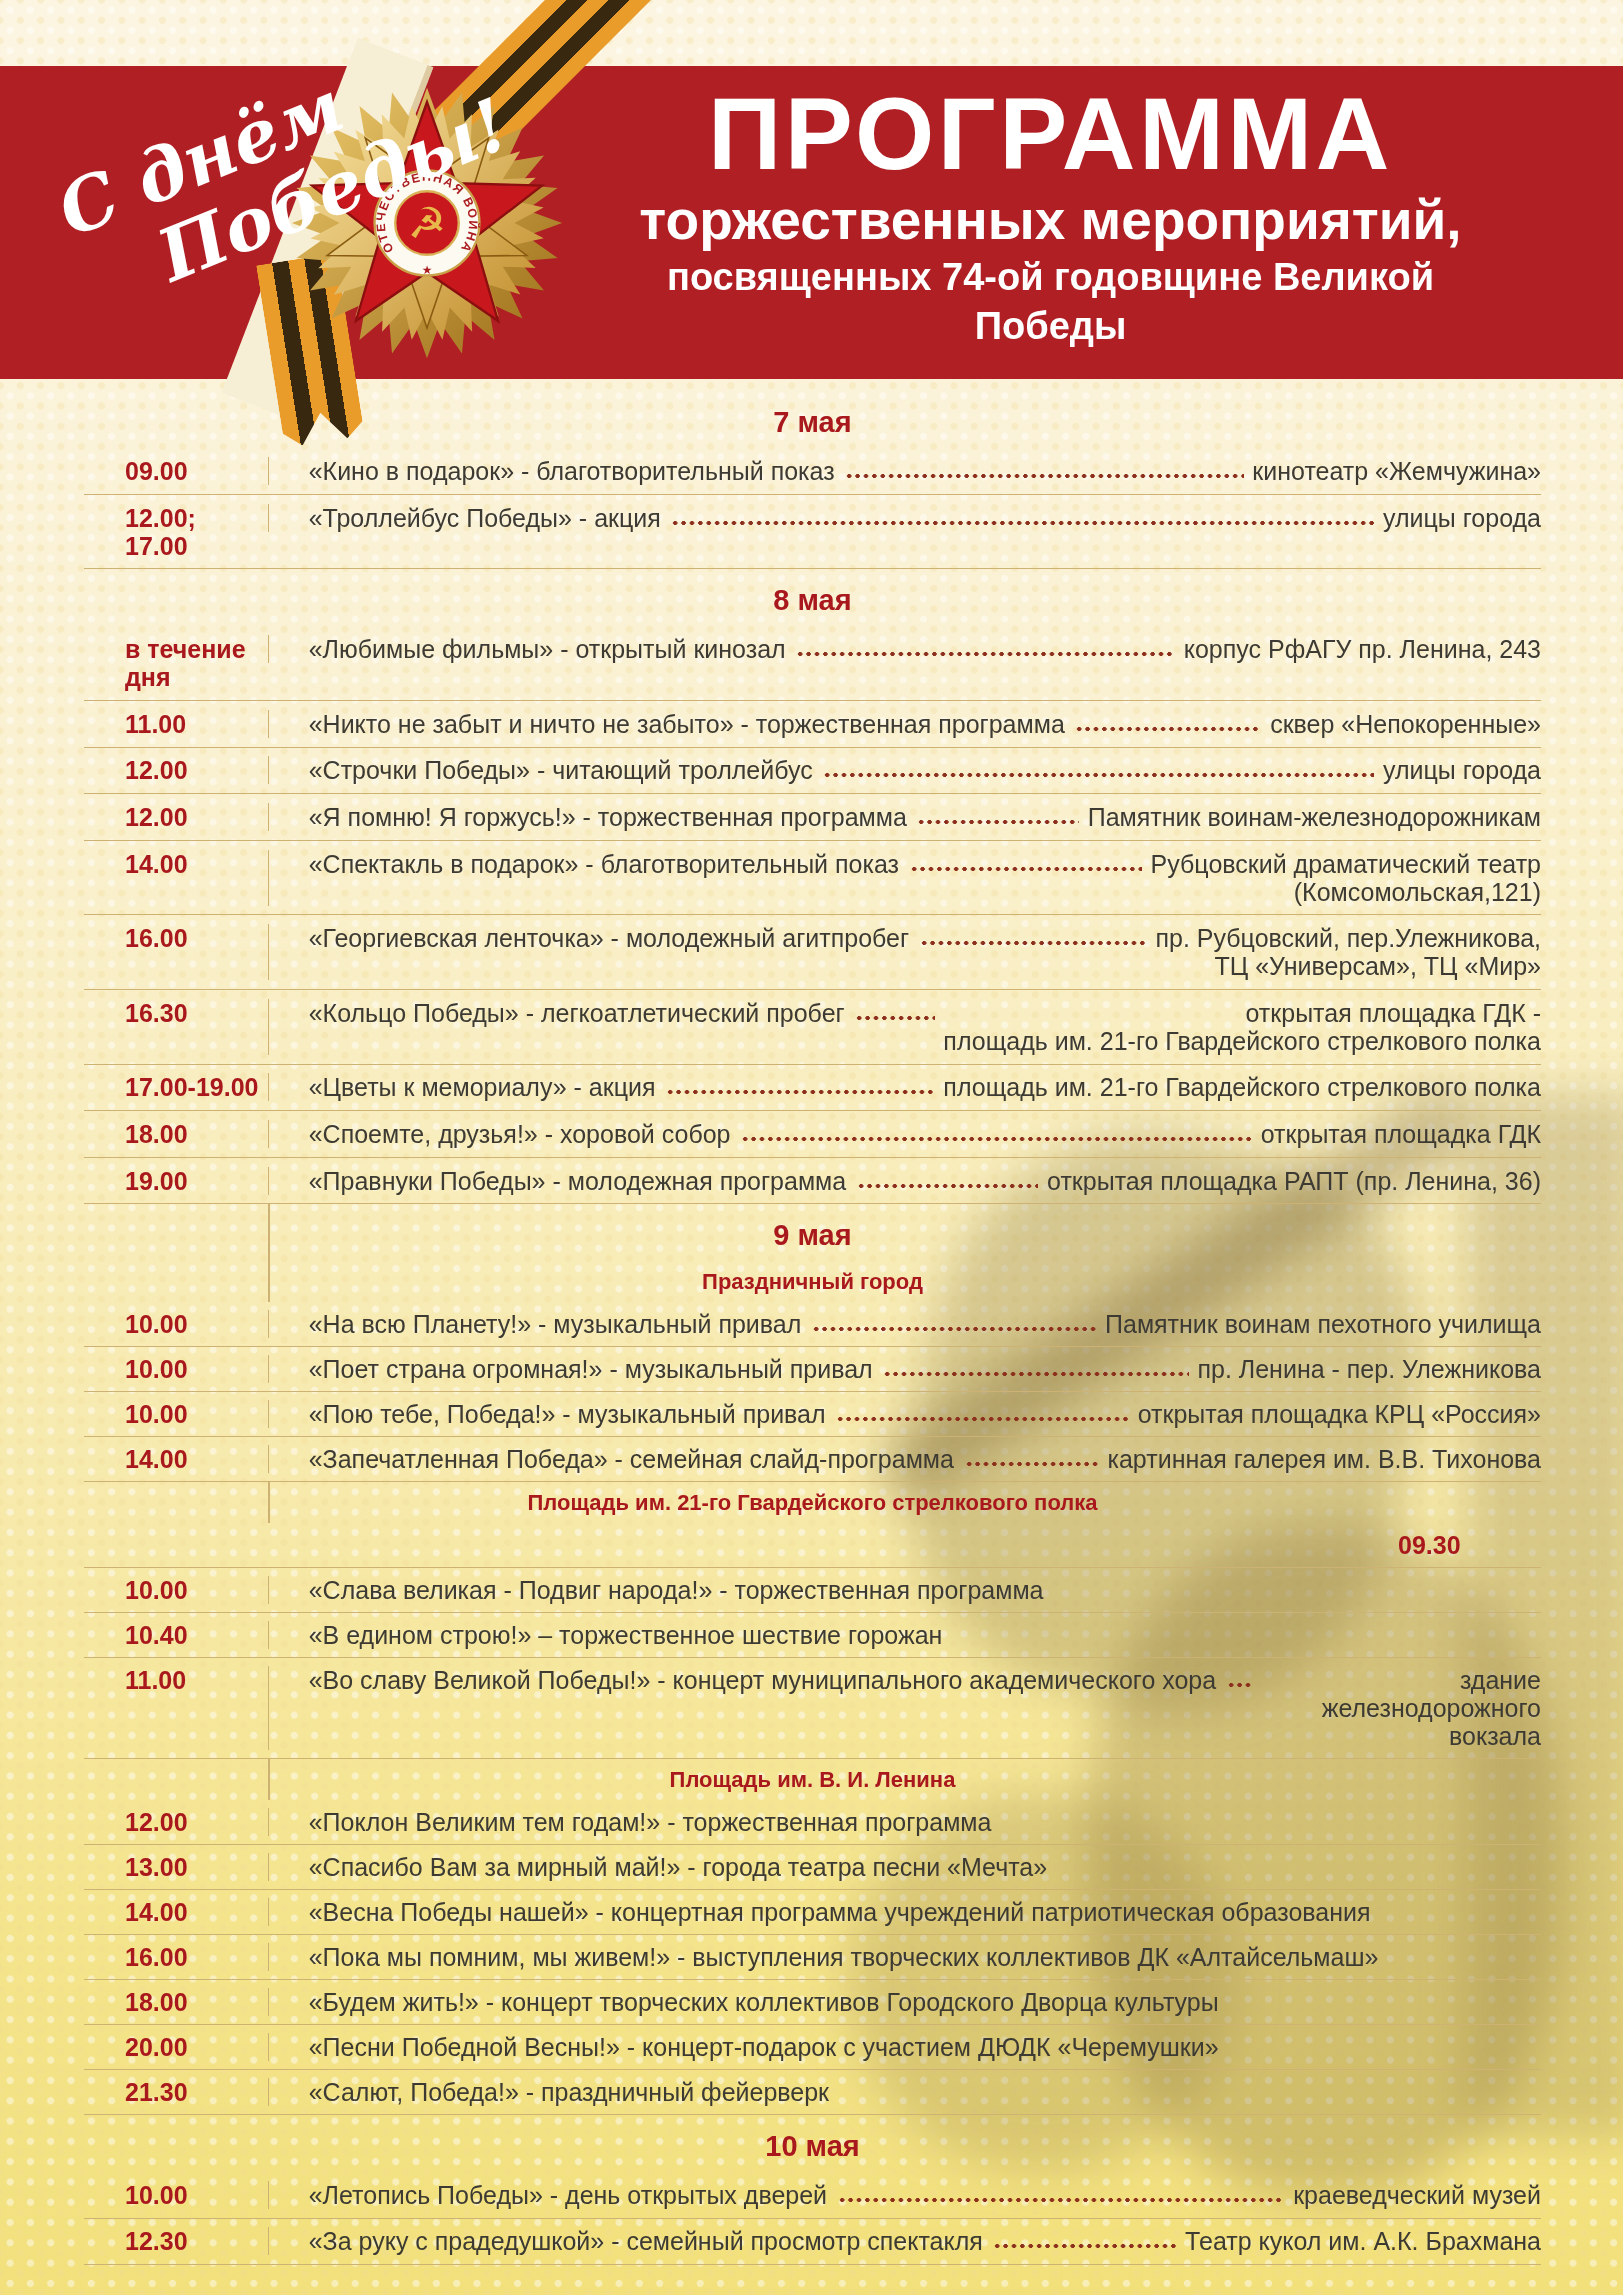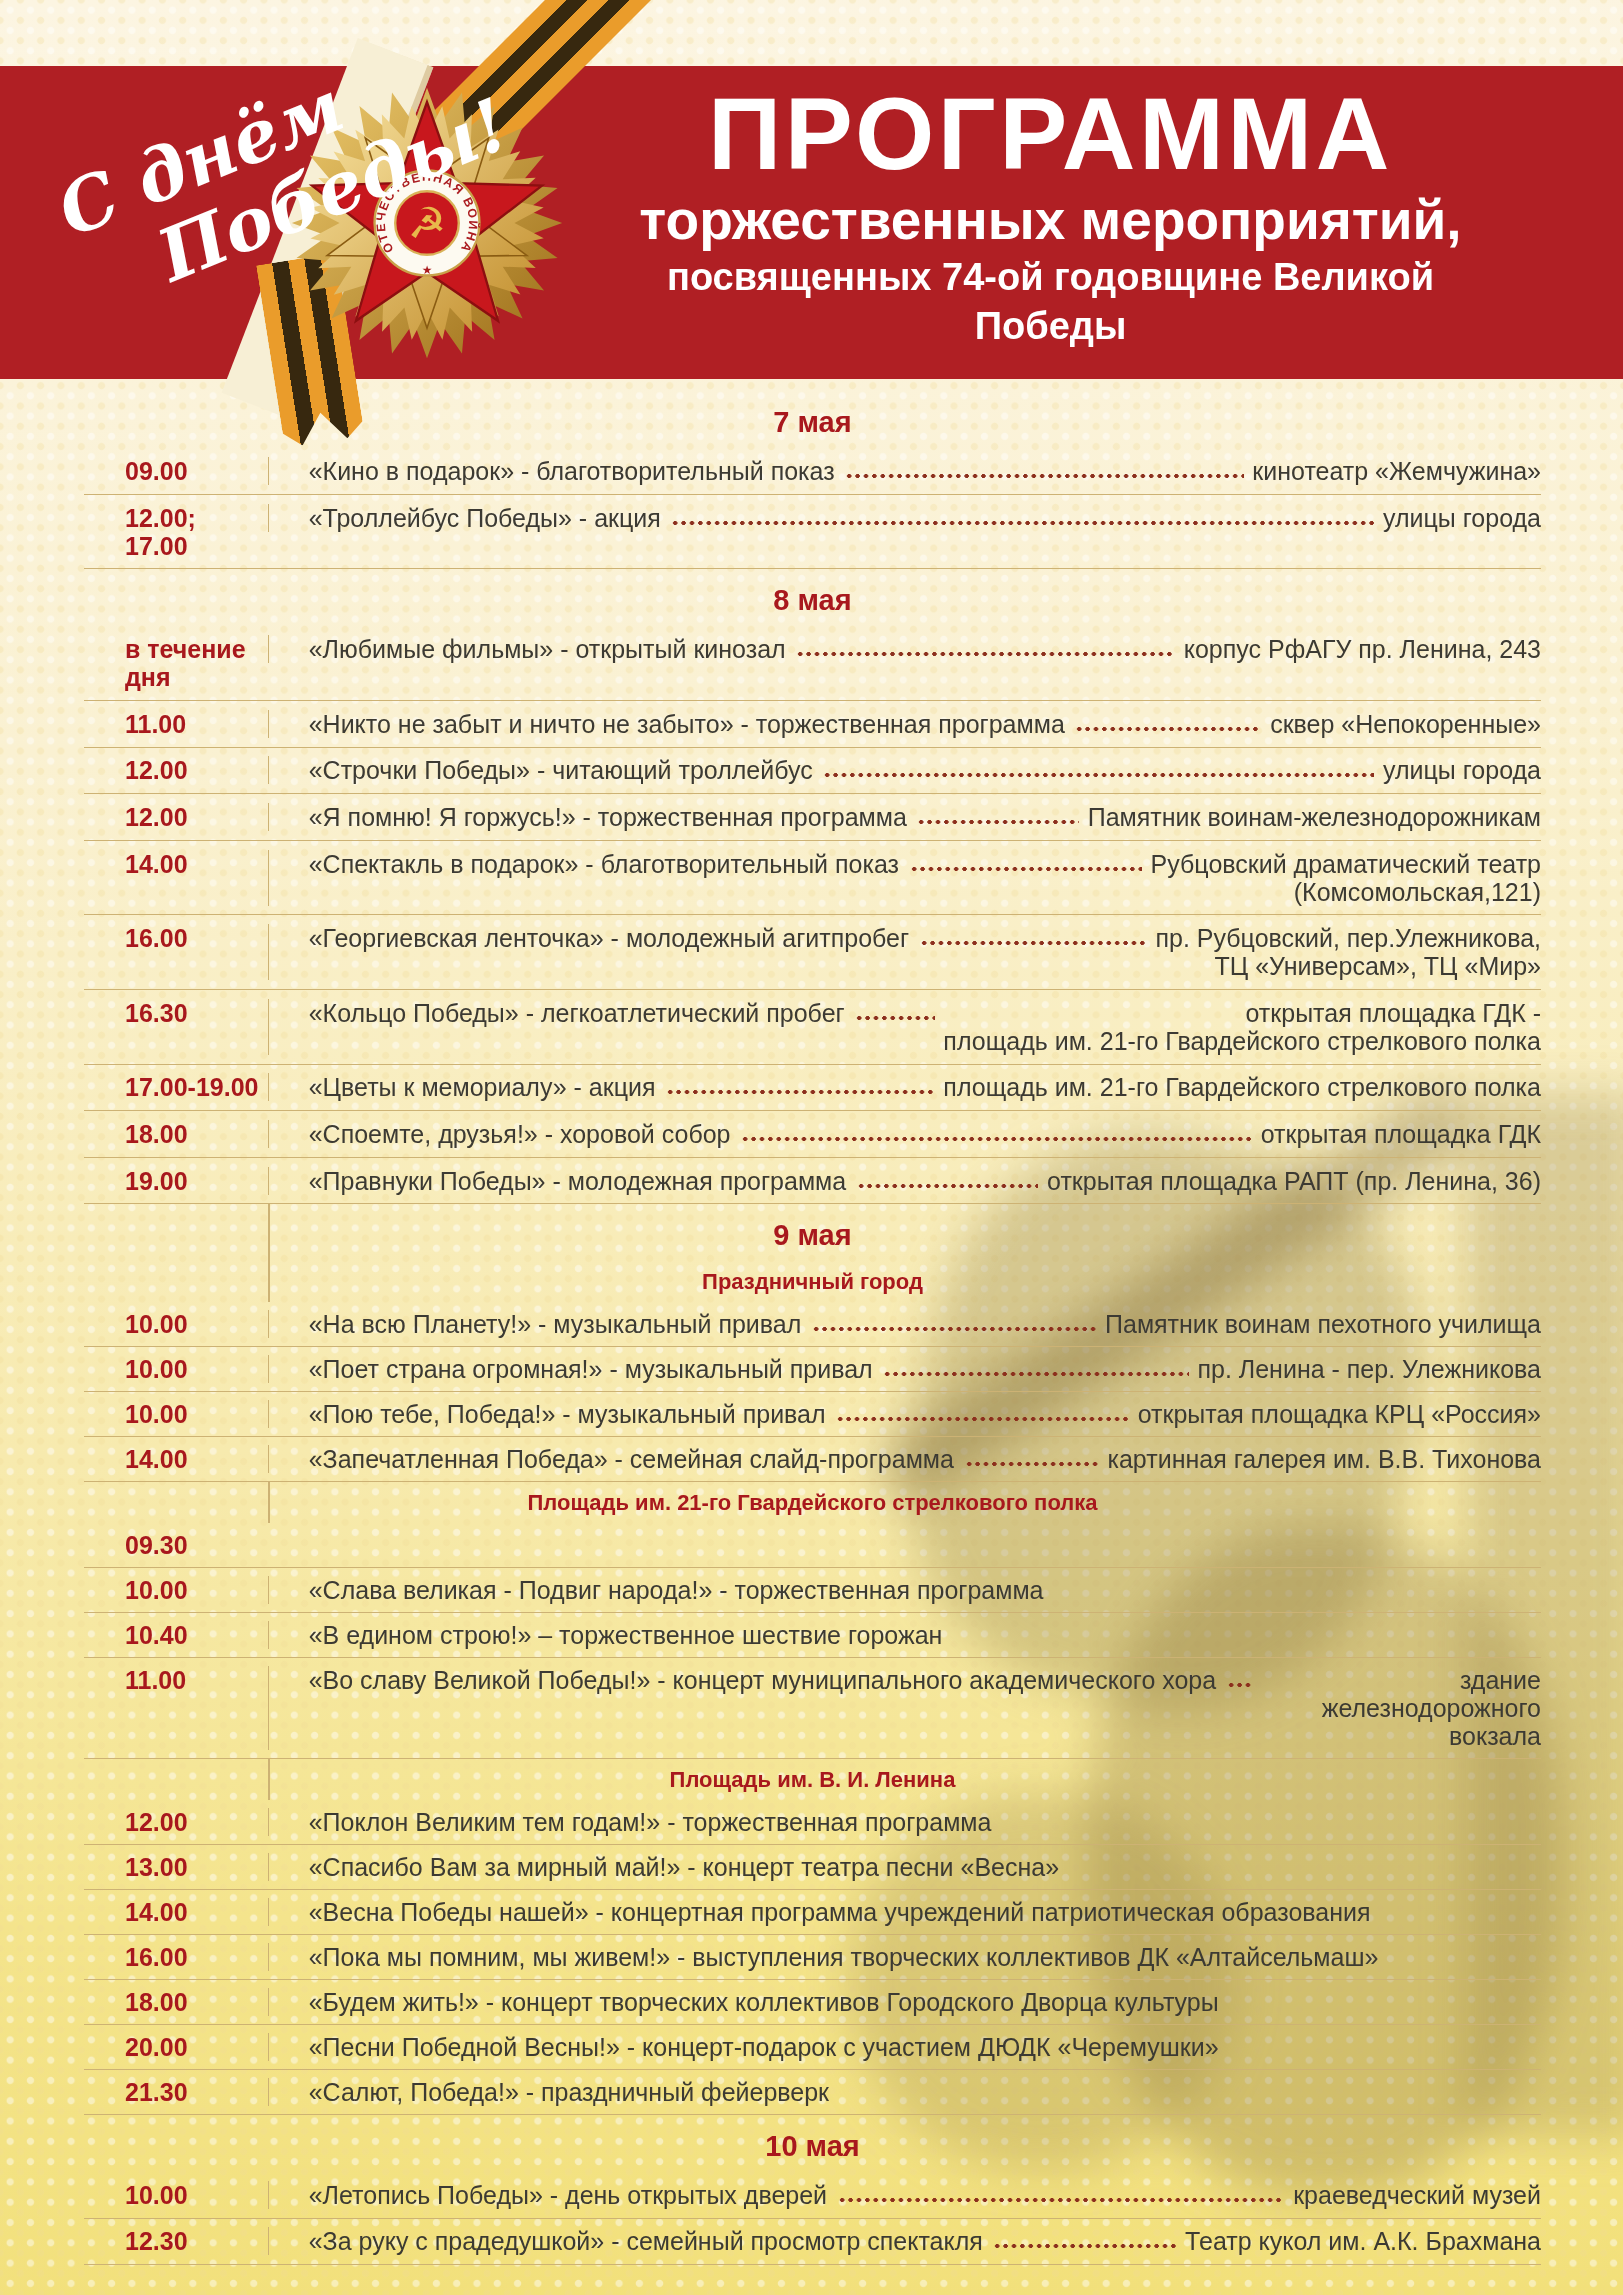--- a/index.html
+++ b/index.html
@@ -54,21 +54,21 @@
 
   
   .schedule{position:relative;z-index:1;padding:12.4px 83px 0 84px;color:var(--text);}
   .day-title{position:relative;text-align:center;color:var(--red);font-weight:bold;
              font-size:29px;line-height:41px;padding:10.6px 0 5.3px;}
   .sub-title{position:relative;text-align:center;color:var(--red);font-weight:bold;
              font-size:22px;line-height:34px;padding:3.5px 0;}
   .lined::before{content:'';position:absolute;left:184px;top:0;bottom:0;width:1.8px;background:var(--line);}
 
   .row{display:flex;align-items:flex-start;border-bottom:1.8px solid var(--line);
-       font-size:25px;line-height:28px;}
+       font-size:25px;line-height:28px;justify-content:flex-end;}
   .sec-loose .row{padding:8.8px 0;}
   .sec-tight .row{padding:8px 0;}
   .section:last-child .row:last-child{border-bottom:none;}
   .time{flex:0 0 184px;box-sizing:border-box;padding:0 7px 0 41px;color:var(--red);font-weight:bold;}
   .cell{flex:1 1 auto;display:flex;align-items:flex-start;border-left:1.8px solid var(--line);
         padding-left:17.7px;min-height:28px;}
   .ev{flex:0 0 auto;white-space:nowrap;margin-left:22px;}
   .dots{flex:1 1 26.5px;min-width:25px;height:28px;margin:0 8.8px 0 10.6px;
         background-image:radial-gradient(circle, var(--dots) 1.9px, rgba(0,0,0,0) 2.4px);
         background-size:8.4px 8.4px;background-repeat:repeat-x;background-position:0 15px;}
@@ -302,21 +302,21 @@
         <div class="sub-title lined">Площадь им. В. И. Ленина</div>
         <div class="row">
           <div class="time">12.00</div>
           <div class="cell">
             <span class="ev">«Поклон Великим тем годам!» - торжественная программа</span>
           </div>
         </div>
         <div class="row">
           <div class="time">13.00</div>
           <div class="cell">
-            <span class="ev">«Спасибо Вам за мирный май!» - концерт театра песни «Весна»</span>
+            <span class="ev">«Спасибо Вам за мирный май!» - города театра песни «Мечта»</span>
           </div>
         </div>
         <div class="row">
           <div class="time">14.00</div>
           <div class="cell">
             <span class="ev">«Весна Победы нашей» - концертная программа учреждений патриотическая образования</span>
           </div>
         </div>
         <div class="row">
           <div class="time">16.00</div>

